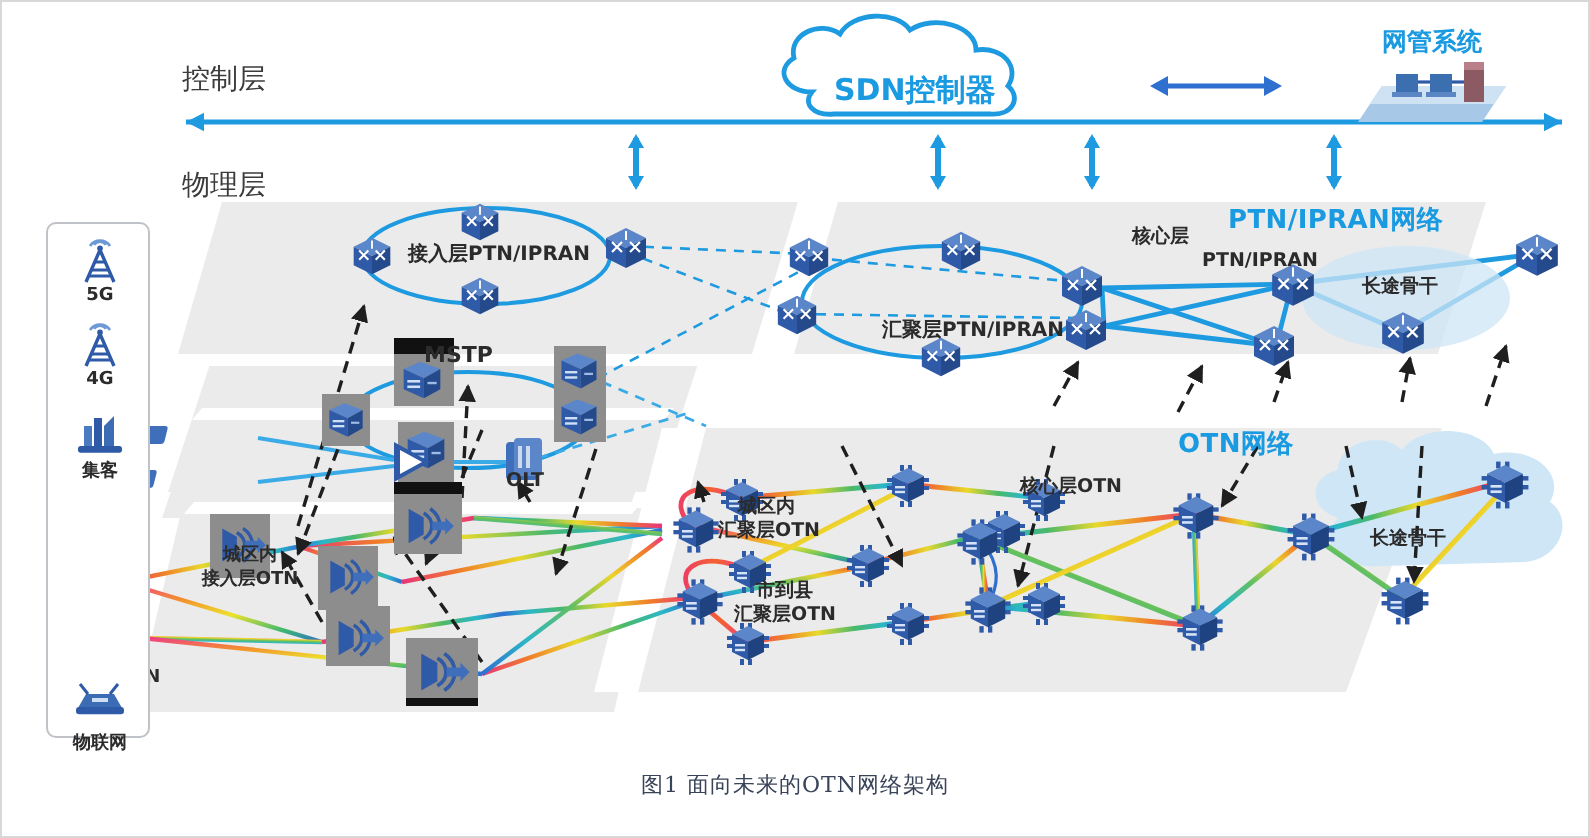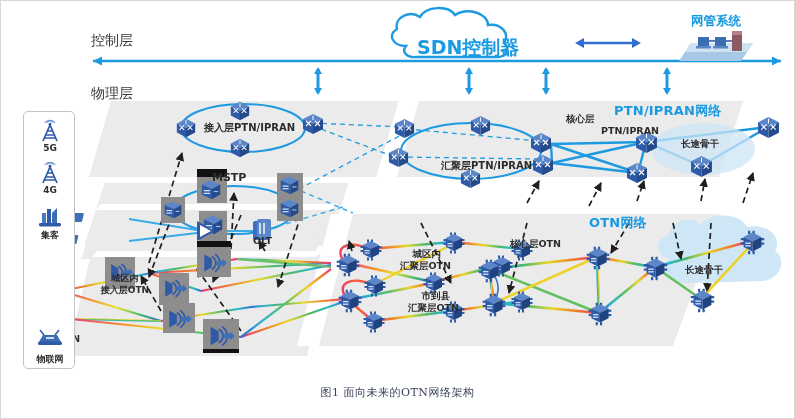--- a/index.html
+++ b/index.html
@@ -10,25 +10,25 @@
     background:#ffffff;
     border:1px solid #d8d8d8;
     box-sizing:border-box;
     overflow:hidden;
   }
   .abs{position:absolute;}
   
   .lbl{position:absolute;white-space:nowrap;line-height:1.15;}
   .layer-title{font-size:14px;color:#3b3b3b;font-weight:400;}
   .net-title{font-size:13px;font-weight:bold;color:#1a9ae0;letter-spacing:.2px;}
-  .node-lbl{font-size:9.5px;font-weight:bold;color:#2b2b2b;text-align:right;}
+  .node-lbl{font-size:9.5px;font-weight:bold;color:#2b2b2b;text-align:left;}
   .node-lbl2{font-size:9px;font-weight:bold;color:#2b2b2b;text-align:center;}
   .ring-lbl{font-size:10px;font-weight:bold;color:#2b2b2b;}
   .nms-lbl{font-size:12.5px;font-weight:bold;color:#1a9ae0;}
-  .sdn-lbl{font-size:19px;font-weight:bold;color:#1a9ae0;}
+  .sdn-lbl{font-size:15px;font-weight:bold;color:#1a9ae0;}
   .caption{
     position:absolute;left:0;right:0;top:384px;text-align:center;
     font-family:"DejaVu Serif","Liberation Serif",serif;
     font-size:11px;color:#3a4459;letter-spacing:.5px;
   }
   
   #legend{
     position:absolute;left:22px;top:110px;width:52px;height:258px;
     border:1px solid #bfc3c7;border-radius:5px;background:#fff;
     box-sizing:border-box;
@@ -490,21 +490,21 @@
           <rect x="11" y="5" width="4" height="14" fill="#2f5aa8"></rect>
           <polygon points="16,19 16,9 21,4 21,19" fill="#3c6cb4"></polygon>
           <rect x="3" y="19" width="22" height="3.4" rx="1.4" fill="#2f5aa8"></rect>
         </svg>
       </span>
       <span class="tx">集客</span>
     </div>
 
 
 
-    <div class="leg-item" style="top:216px;">
+    <div class="leg-item" style="top:228px;">
       <span class="ic">
         <svg width="30" height="20" viewBox="0 0 30 20" style="margin:0 auto;">
           <polygon points="4,14 26,14 22,7 8,7" fill="#3c6cb4"></polygon>
           <rect x="3" y="13.5" width="24" height="3.6" rx="1.6" fill="#2f5aa8"></rect>
           <path d="M9,7 L5,2" stroke="#2f5aa8" stroke-width="1.5"></path>
           <path d="M20,7 L24,2" stroke="#2f5aa8" stroke-width="1.5"></path>
           <rect x="11" y="9" width="8" height="2" fill="#cfe0f5"></rect>
         </svg>
       </span>
       <span class="tx">物联网</span>

